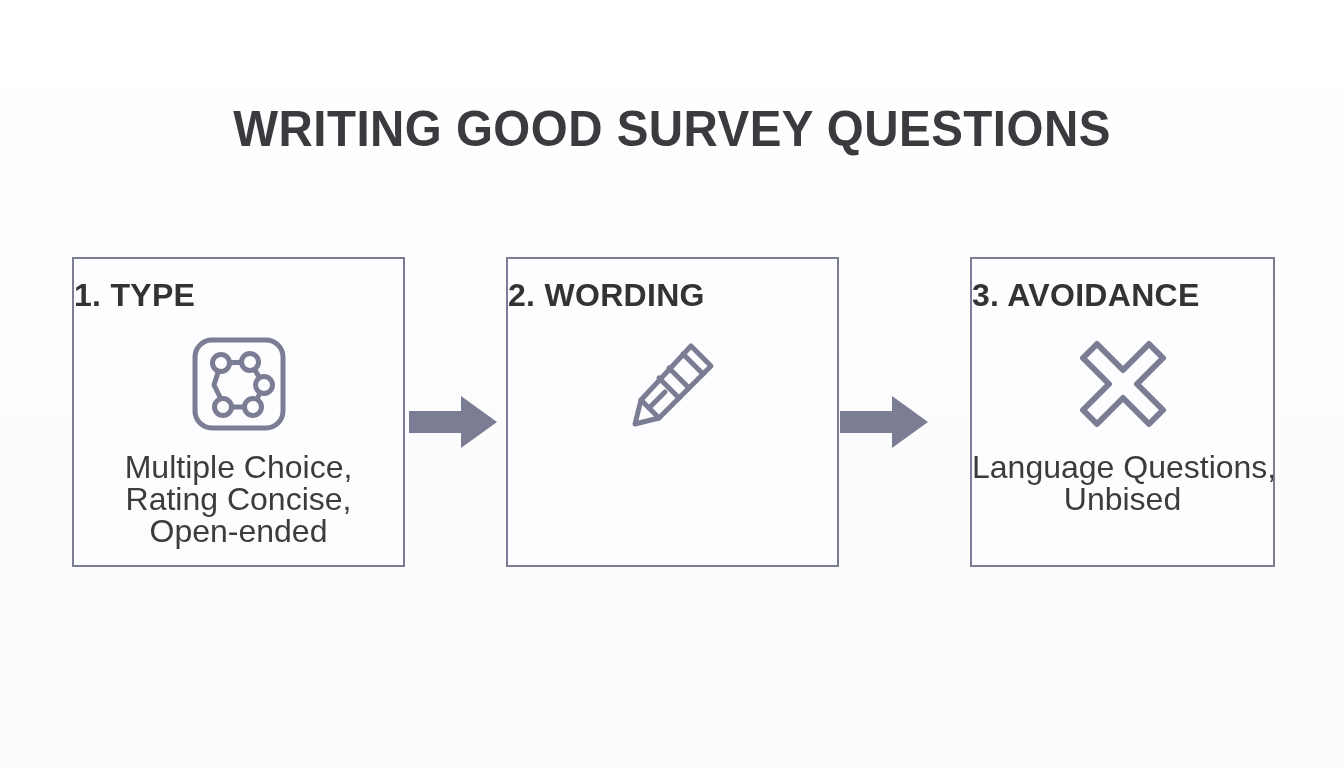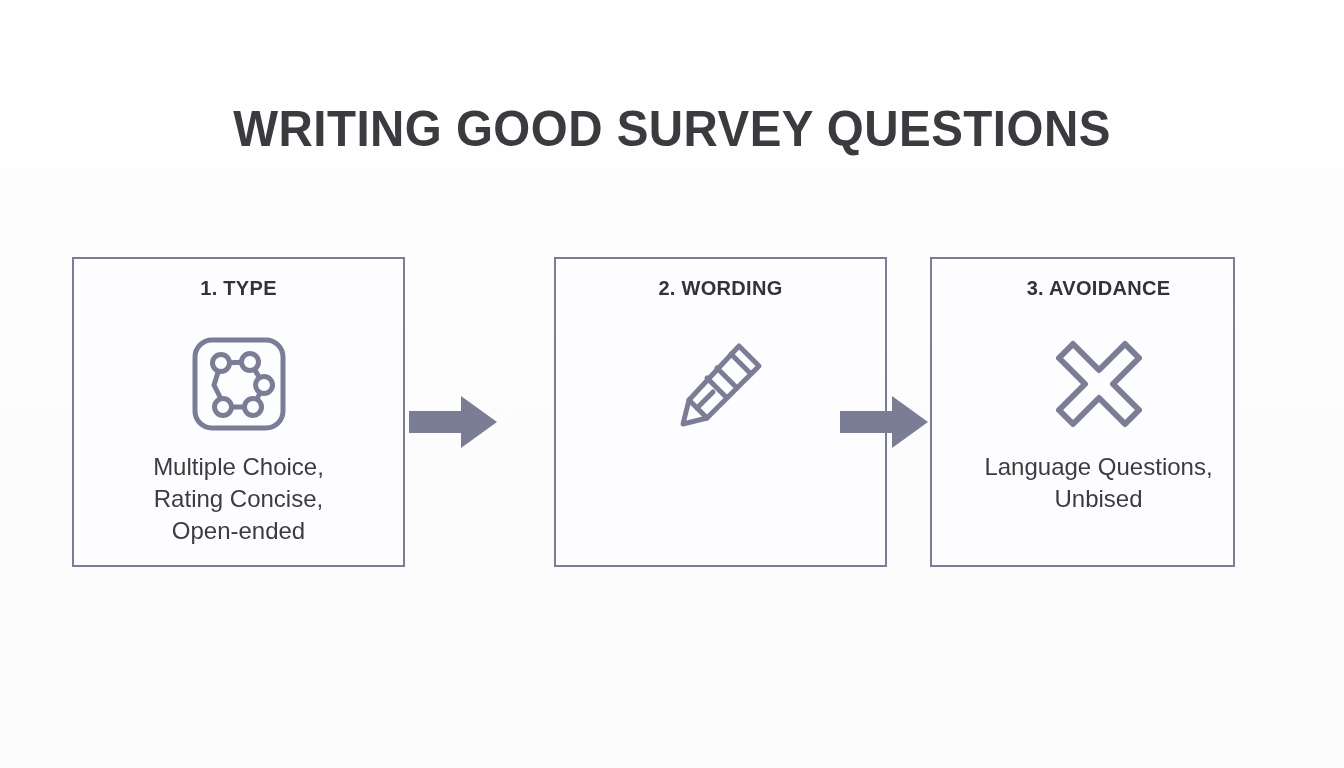--- a/index.html
+++ b/index.html
@@ -52,36 +52,36 @@
   .step-card {
     position: absolute;
     top: 0;
     width: 333px;
     height: 310px;
     box-sizing: border-box;
     border: 2px solid #7b7d95;
     background: #fdfdff;
   }
   .step-card.card-1 { left: 0px; }
-  .step-card.card-2 { left: 434px; margin-left: 48px; }
-  .step-card.card-3 { left: 858px; width: 305px; padding-left: 32px; }
+  .step-card.card-2 { left: 434px; }
+  .step-card.card-3 { left: 898px; width: 305px; }
 
   .card-inner {
     position: relative;
     width: 100%;
     height: 100%;
   }
 
   .card-heading {
     position: absolute;
     top: 18px;
     left: 0;
     width: 100%;
-    text-align: center;
-    font-size: 20px;
+    text-align: left;
+    font-size: 32px;
     font-weight: bold;
     color: #333336;
     letter-spacing: 0.3px;
     white-space: nowrap;
   }
 
   .card-icon {
     position: absolute;
     top: 72px;
     left: 0;
@@ -91,21 +91,21 @@
     align-items: center;
     justify-content: center;
   }
 
   .card-desc {
     position: absolute;
     top: 192px;
     left: 0;
     width: 100%;
     text-align: center;
-    font-size: 24px;
+    font-size: 32px;
     line-height: 32px;
     color: #3c3c3e;
     font-weight: normal;
   }
   .card-desc .line { display: block; white-space: nowrap; }
 
   
   .flow-arrow {
     position: absolute;
     top: 139px;

